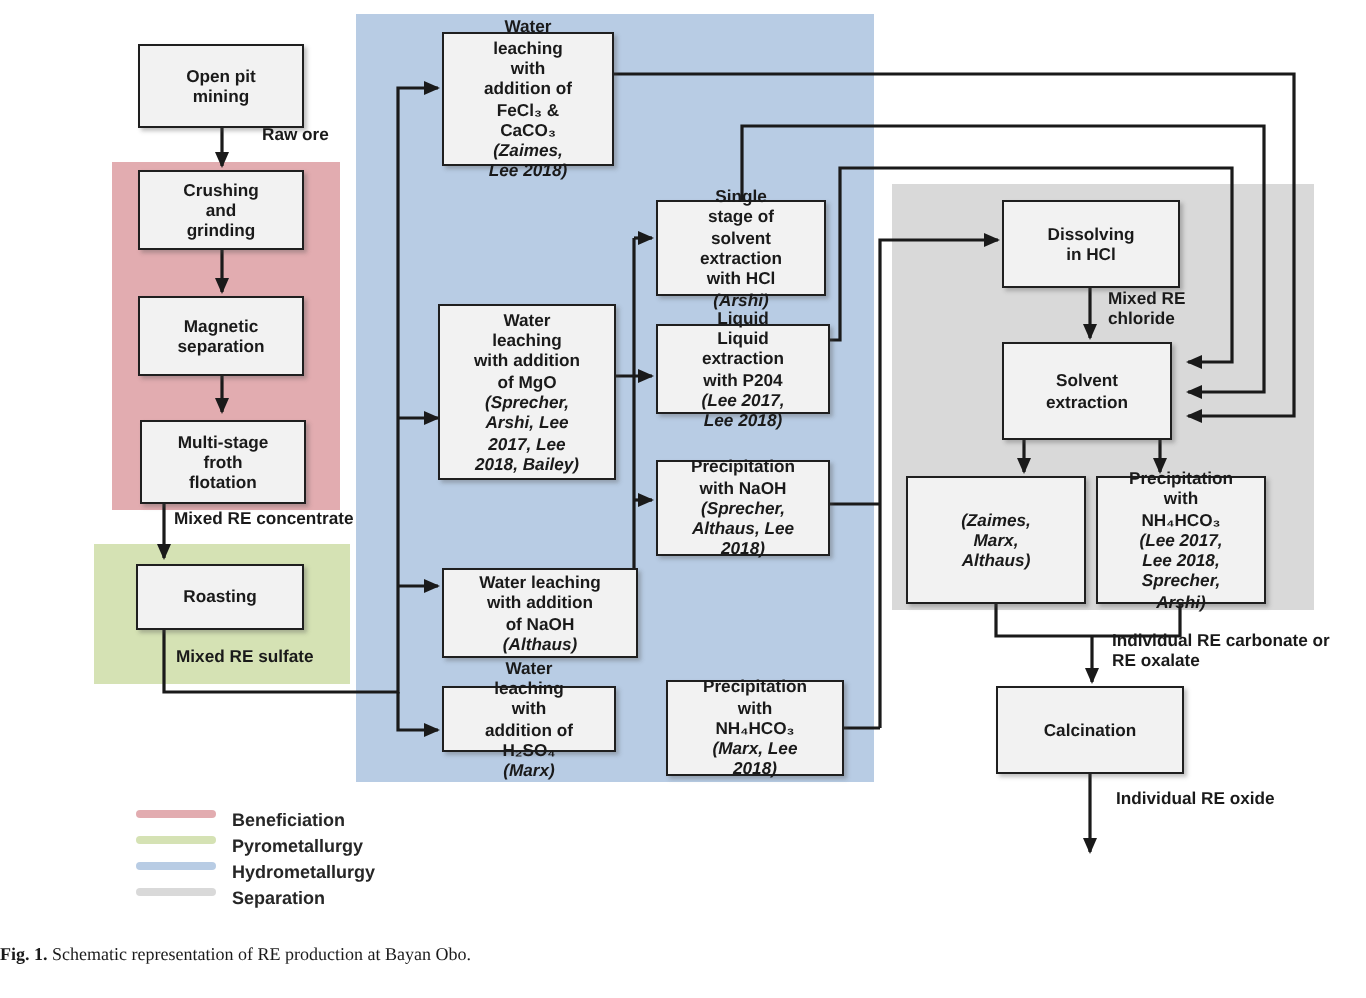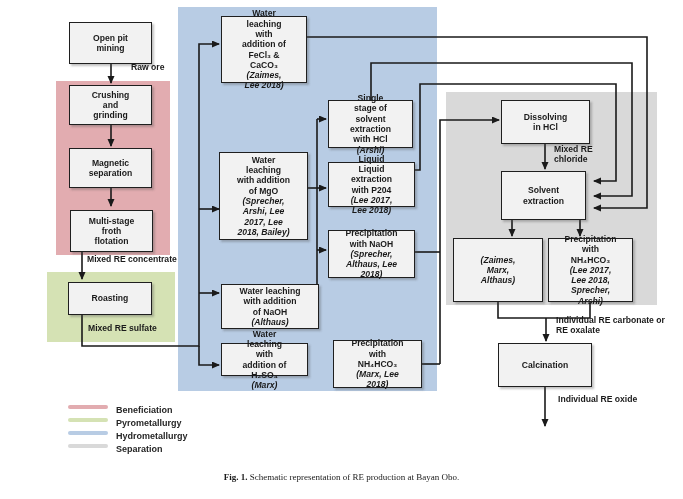--- a/index.html
+++ b/index.html
@@ -28,21 +28,21 @@
     white-space:nowrap;
   }
   .elabel.wrap{white-space:normal;}
   .legend{position:absolute;left:68px;top:405px;z-index:4;}
   .lg-row{display:flex;align-items:flex-start;height:13px;}
   .lg-sw{width:40px;height:4px;border-radius:2px;margin-right:8px;}
   .lg-0{background:#E2ACB0;} .lg-1{background:#D5E2B4;}
   .lg-2{background:#B8CCE4;} .lg-3{background:#D9D9D9;}
   .lg-label{font-size:9px;font-weight:bold;color:#262626;}
   .caption{
-    position:absolute;left:0;top:472px;width:683px;text-align:center;z-index:4;
+    position:absolute;left:0;top:472px;width:683px;text-align:left;z-index:4;
     font-family:"Liberation Serif","DejaVu Serif",serif;font-size:9px;color:#1a1a1a;
   }
   .caption b{font-weight:bold;}
 </style>
 </head>
 <body>
 
 <div id="canvas">
 
   <div class="region rg-blue" style="left:178px;top:7px;width:259px;height:384px"></div>

